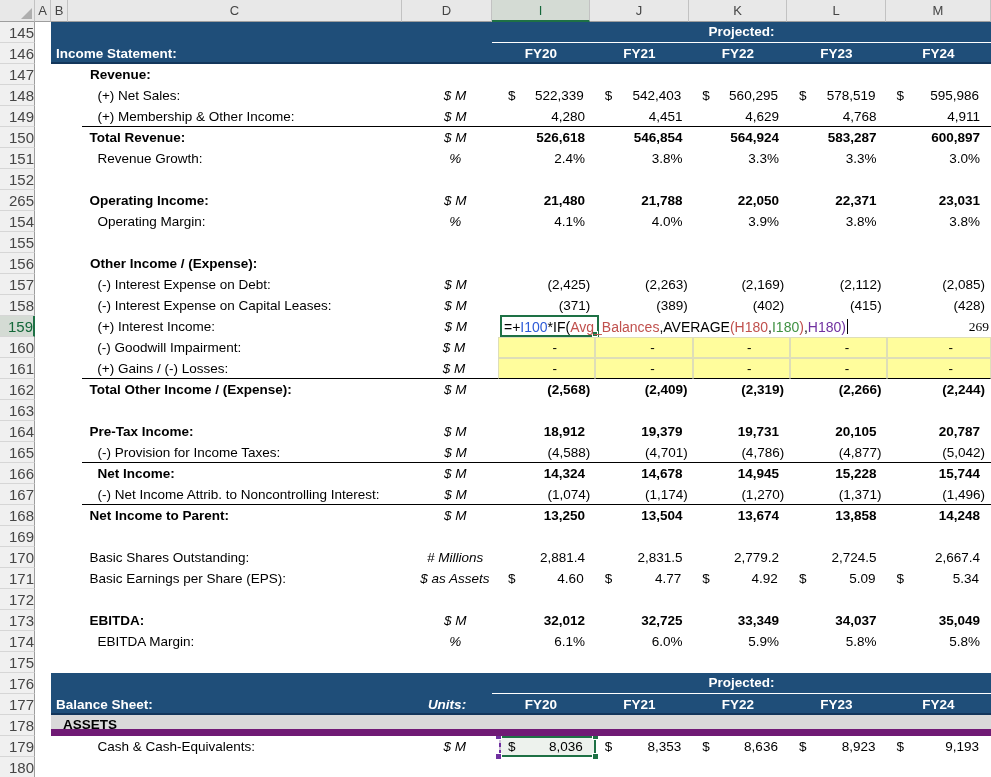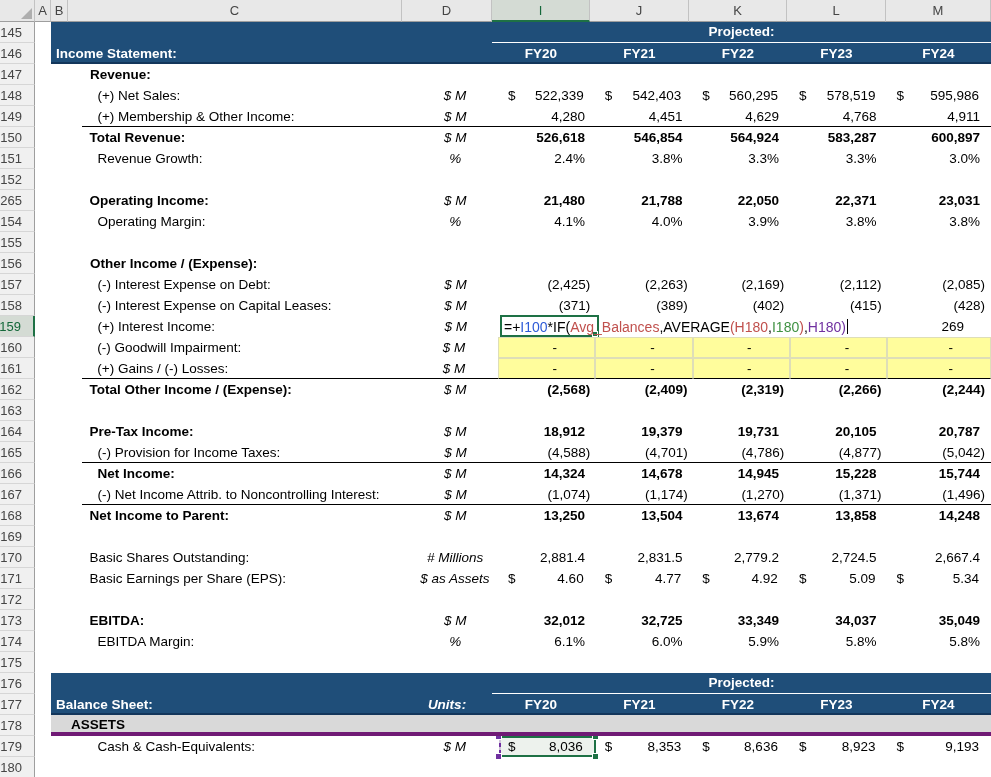--- a/index.html
+++ b/index.html
@@ -14,21 +14,21 @@
   .ch.corner { position:relative; }
   .ch.corner::after { content:''; position:absolute; right:2px; bottom:2px;
         border-left:11px solid transparent; border-bottom:11px solid #AEAEAE; }
   .ch.active { background:#D4DBD4; border-bottom:2px solid #1E7145; color:#14683A; }
   .w-corner{width:35px}.w-a{width:16px}.w-b{width:17px}.w-c{width:334px}.w-d{width:90px}
   .w-i{width:98px}.w-j{width:99px}.w-k{width:98px}.w-l{width:99px}.w-m{width:105px}
 
   
   #gutter { position:absolute; top:22px; left:0; width:35px; }
   .gcell { height:21px; background:#F0F0F0; border-right:1px solid #9E9E9E; border-bottom:1px solid #D6D6D6;
-           color:#454545; font-size:13px; display:flex; align-items:center; justify-content:flex-end; padding-right:12px; }
+           color:#454545; font-size:15px; display:flex; align-items:center; justify-content:flex-end; padding-right:0; }
   .gcell.active { background:#D4DBD4; border-right:2px solid #1E7145; color:#14683A; }
 
   
   #content { position:absolute; top:22px; left:35px; width:956px; }
   .row { height:21px; display:flex; position:relative;margin-left:15px; }
   .cA { width:16px; } .cB { width:17px; }
   .cC { width:334px; display:flex; align-items:center; white-space:nowrap; overflow:visible; }
   .ind1 { padding-left:7px; } .ind2 { padding-left:15px; }
   .b { font-weight:bold; } .i { }
   .cD { width:90px; display:flex; align-items:center; justify-content:center; font-style:italic; white-space:nowrap; }
@@ -40,21 +40,21 @@
   .yellow { background:#FFFD9C; border:1px solid #DEDEB8; }
   .ul { border-bottom:1px solid #000 !important; }
 
   
   .fxwrap { position:relative; width:499px; height:21px; }
   .fxwhite { position:absolute; left:0; top:0; width:356px; height:21px; background:#fff; }
   .fxbox { position:absolute; left:0; top:-1px; width:99px; height:22px; border:2px solid #1E7145; }
   .fxhandle { position:absolute; left:92px; top:15px; width:6px; height:6px; background:#1E7145; border:1px solid #fff; }
   .fxtext { position:absolute; left:4px; top:0; height:21px; display:flex; align-items:center; font-size:14px; white-space:pre; }
   .caret { display:inline-block; width:1px; height:15px; background:#000; margin-left:1px; }
-  .fxm { position:absolute; right:0; top:0; width:105px; height:21px; display:flex; align-items:center; justify-content:flex-end; padding-right:27px; }
+  .fxm { position:absolute; right:0; top:0; width:105px; height:21px; display:flex; align-items:center; justify-content:flex-end; padding-right:2px;font-family:Liberation Serif, serif; }
 
   
   .cashI { position:relative; width:98px; display:flex; align-items:center; justify-content:space-between;
            background:#EDF2ED; border:2px solid #1E7145; border-left:none; padding:0 11px 0 9px; }
   .cashI::before { content:''; position:absolute; left:0; top:-2px; bottom:-2px; width:2px;
            background:repeating-linear-gradient(#7030A0 0 4px, rgba(112,48,160,.25) 4px 7px); }
   .hdl { position:absolute; width:7px; height:7px; border:1px solid #fff; }
   .hdl.p { background:#7030A0; } .hdl.g { background:#1E7145; }
   .hp-t{left:-4px;top:-5px}.hp-b{left:-4px;bottom:-5px}.hg-t{right:-5px;top:-5px}.hg-b{right:-5px;bottom:-5px}
 
@@ -63,21 +63,21 @@
           font-weight:bold; border-bottom:2px solid #13365B; }
   #band-is { top:22px; } #band-bs { top:673px; }
   .projrow, .headrow { position:relative; height:21px; }
   .proj { position:absolute; left:441px; width:499px; height:21px; text-align:center; line-height:20px;
           border-bottom:1px solid #fff; }
   .band-title { position:absolute; left:5px; top:0; height:21px; line-height:21px; }
   .band-units { position:absolute; left:351px; width:90px; text-align:center; font-style:italic; line-height:21px; }
   .fy { position:absolute; top:0; height:21px; line-height:21px; text-align:center; }
   .fy0{left:441px;width:98px}.fy1{left:539px;width:99px}.fy2{left:638px;width:98px}.fy3{left:736px;width:99px}.fy4{left:835px;width:105px}
   #band-assets { position:absolute; left:51px; top:715px; width:940px; height:21px; background:#D9D9D9;
-          border-bottom:4px solid #701a75; font-weight:bold; line-height:20px; padding-left:20px; }
+          border-bottom:7px solid #701a75; font-weight:bold; line-height:20px; padding-left:12px; }
 </style>
 </head>
 <body>
 
 <div id="app">
 
   <div id="colheads">
     <div class="ch corner w-corner"></div>
     <div class="ch w-a">A</div>
     <div class="ch w-b">B</div>

